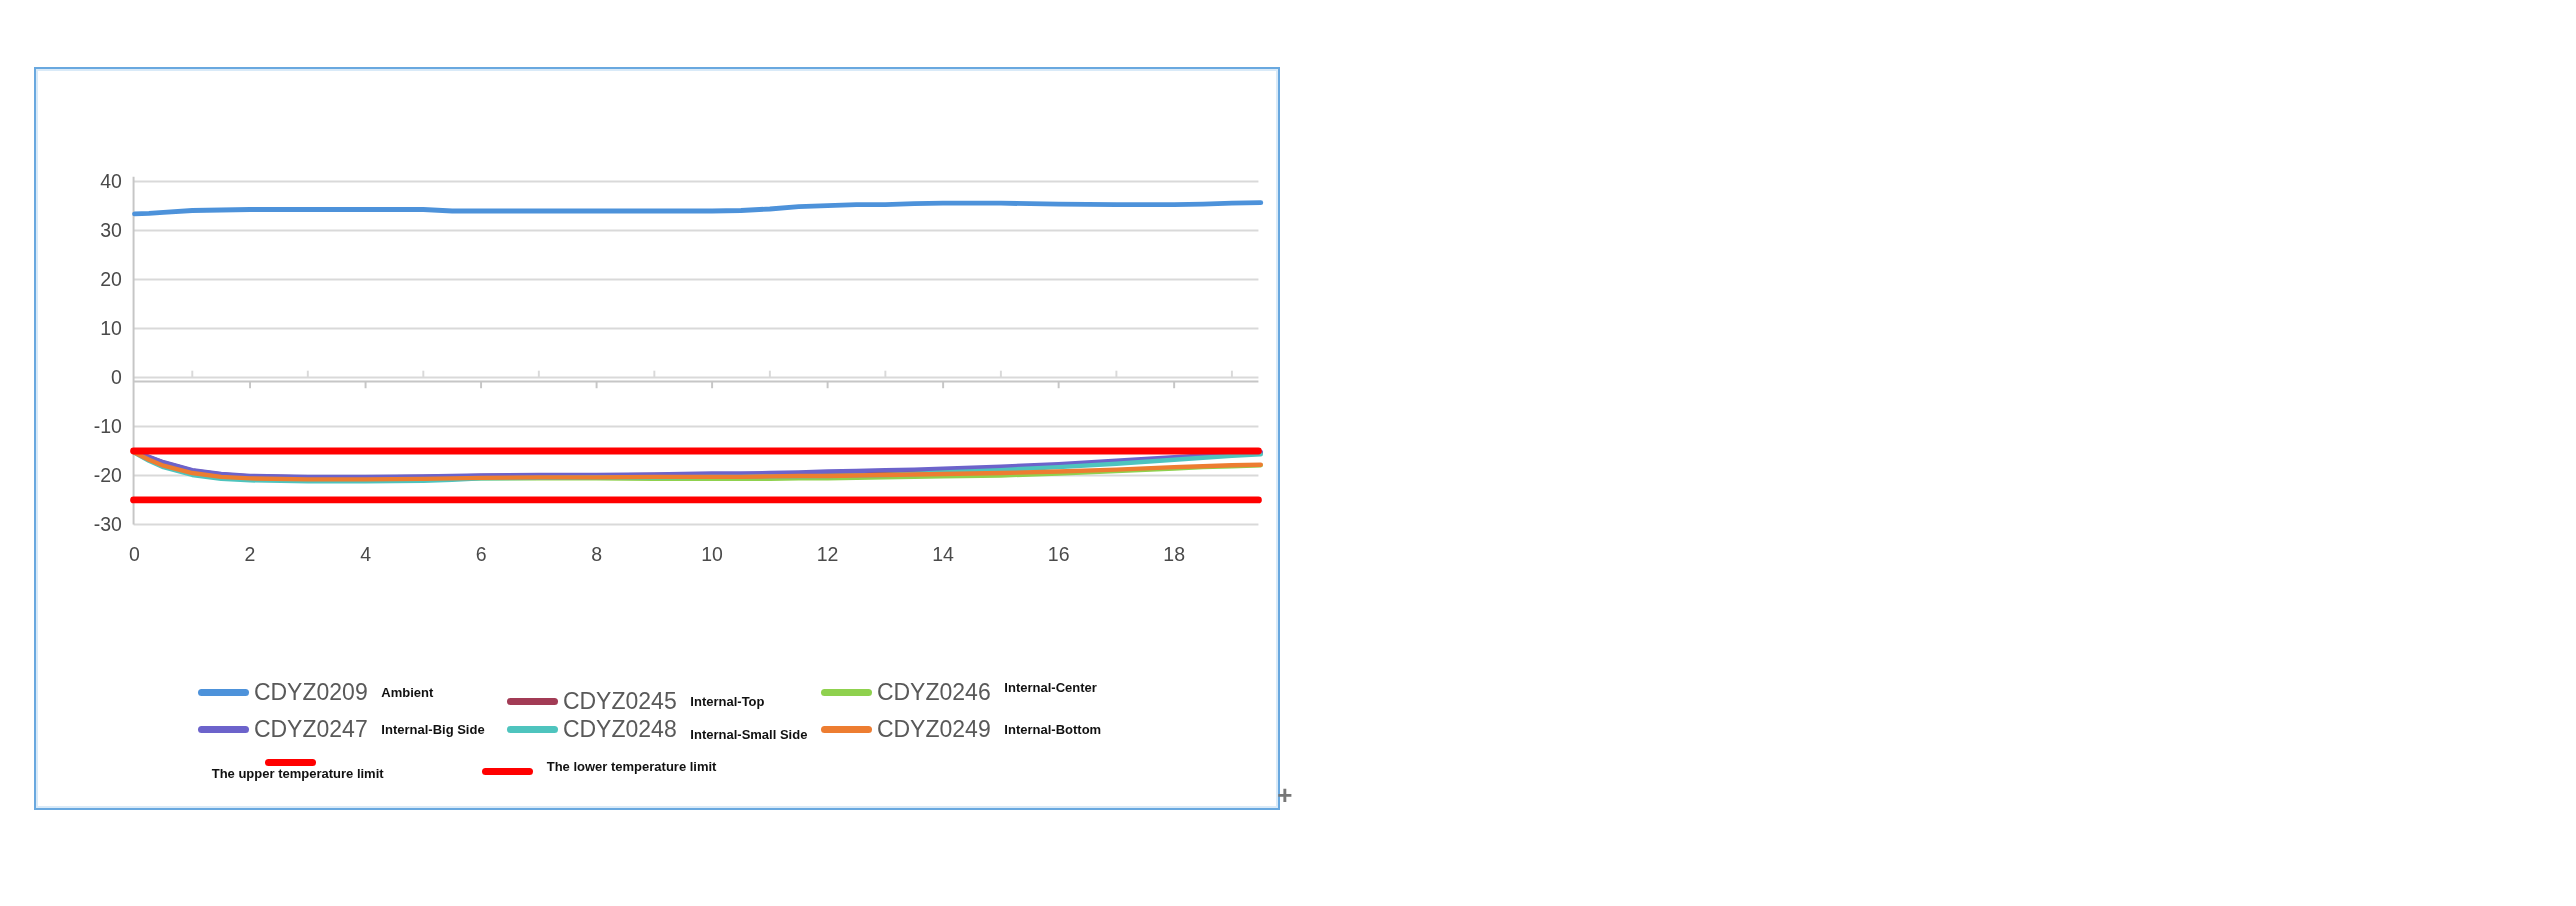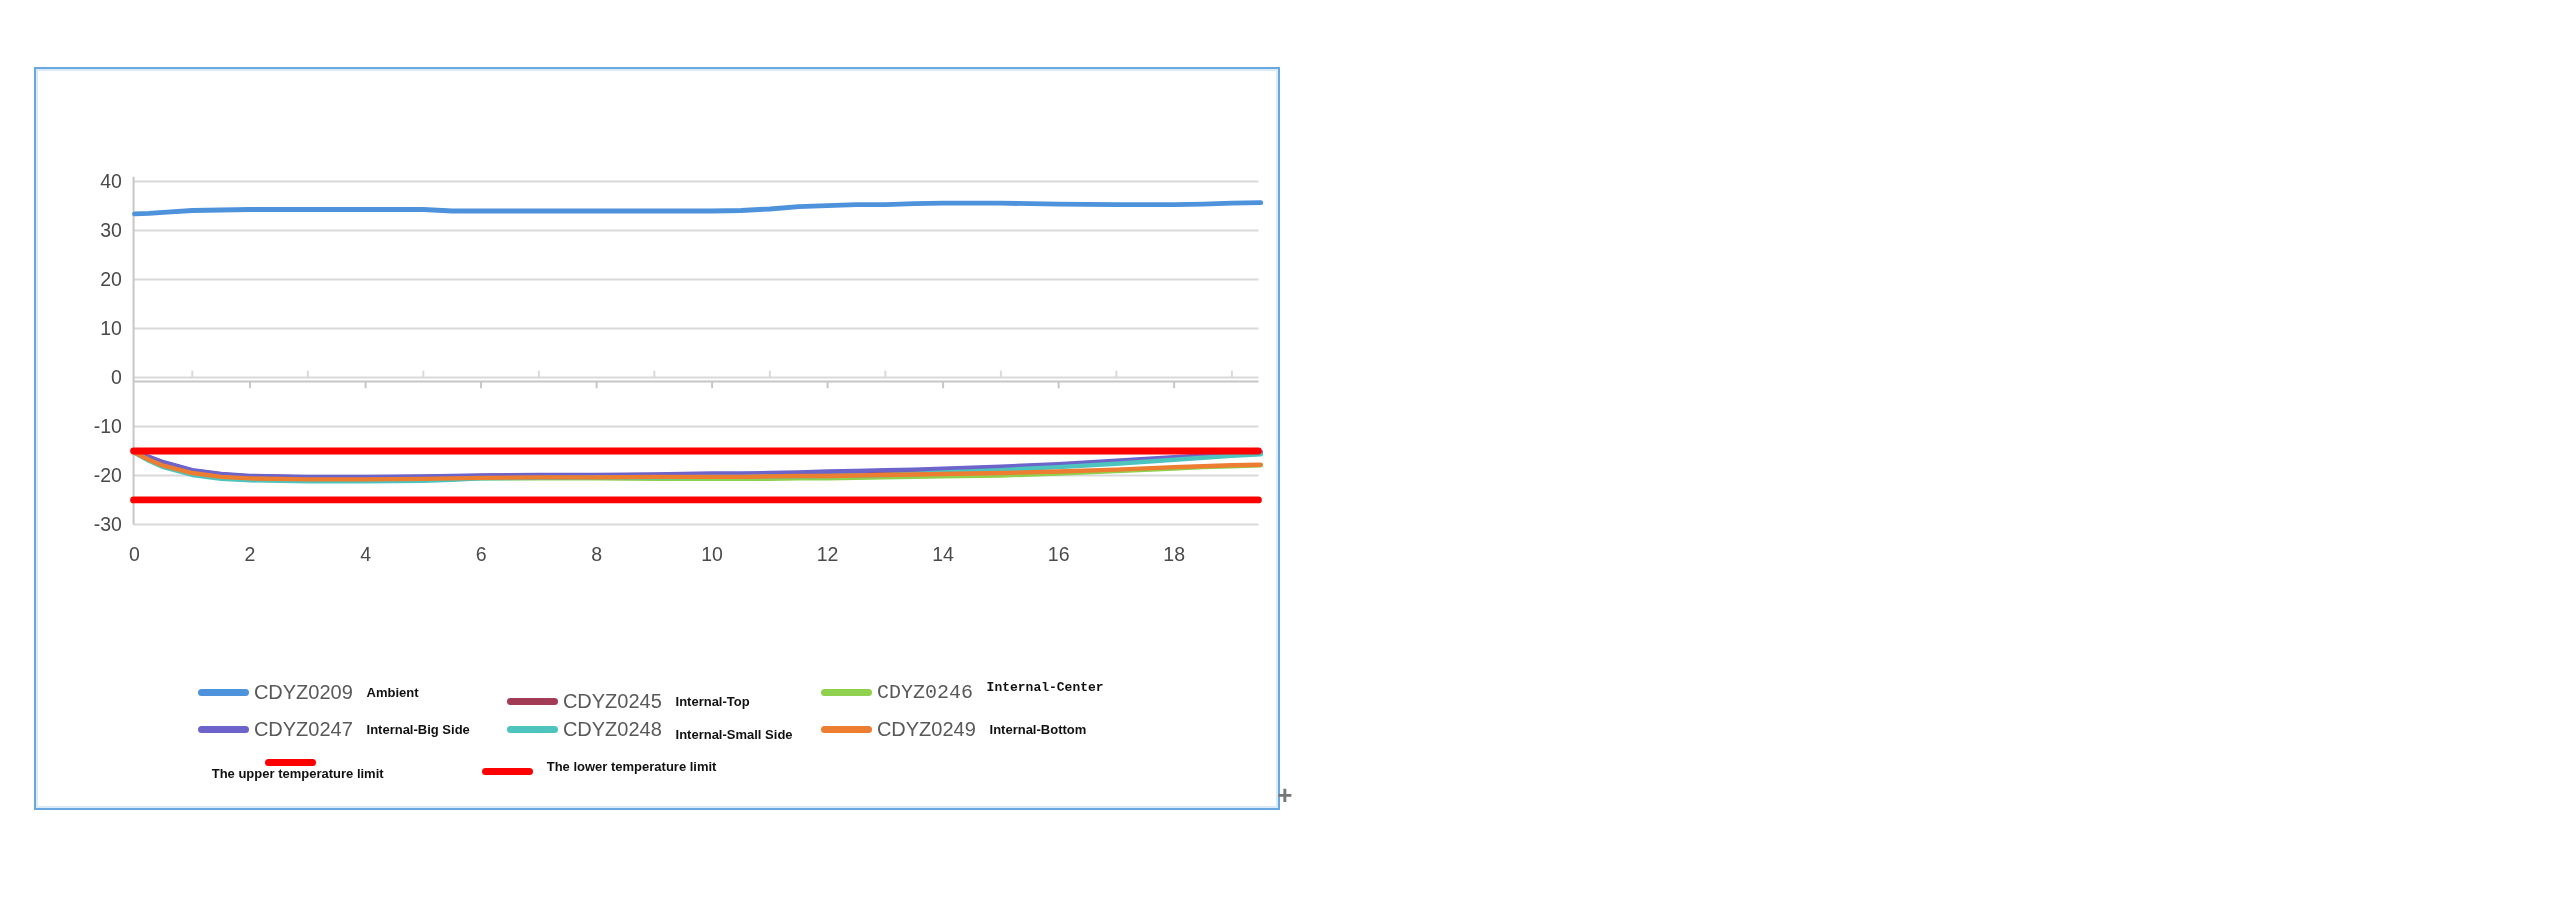--- a/index.html
+++ b/index.html
@@ -17,21 +17,21 @@
   .chart-svg { position:absolute; left:0; top:0; display:block; }
   .legend { position:absolute; left:0; top:0; width:100%; height:100%; pointer-events:none; }
   .legend-item {
     position:absolute; display:flex; align-items:center; height:25px;
     pointer-events:auto; white-space:nowrap;
   }
   .legend-swatch {
     display:inline-block; width:51px; height:6.8px; border-radius:3.9px; flex:0 0 auto;
   }
   .legend-code {
-    margin-left:4.9px; font-size:20px; color:#595959; letter-spacing:0px;
+    margin-left:4.9px; font-size:23px; color:#595959; letter-spacing:0px;
   }
   .legend-name {
     margin-left:13.7px; font-size:13px; font-weight:bold; color:#111111; position:relative;
   }
   .cross-mark {
     position:absolute; left:1274px; top:785px; width:21.5px; height:21.5px;
     color:#777777; font-size:26px; font-weight:bold; line-height:21.5px; text-align:center;
   }
 </style>
 </head>
@@ -100,21 +100,21 @@
         <div class="legend-item" style="left: 162px; top: 611px;">
           <span class="legend-swatch" style="background: rgb(77, 146, 218);"></span>
           <span class="legend-code">CDYZ0209</span>
           <span class="legend-name">Ambient</span>
         </div>
         <div class="legend-item" style="left: 471px; top: 620px;">
           <span class="legend-swatch" style="background: rgb(162, 59, 85);"></span>
           <span class="legend-code">CDYZ0245</span>
           <span class="legend-name">Internal-Top</span>
         </div>
-        <div class="legend-item" style="left: 785px; top: 611px; font-family: Liberation Mono, monospace;">
+        <div class="legend-item" style="left: 785px; top: 611px;">
           <span class="legend-swatch" style="background: rgb(143, 209, 78);"></span>
           <span class="legend-code">CDYZ0246</span>
           <span class="legend-name" style="top: -4.9px;">Internal-Center</span>
         </div>
         <div class="legend-item" style="left: 162px; top: 648px;">
           <span class="legend-swatch" style="background: rgb(108, 99, 203);"></span>
           <span class="legend-code">CDYZ0247</span>
           <span class="legend-name">Internal-Big Side</span>
         </div>
         <div class="legend-item" style="left: 471px; top: 648px;">

